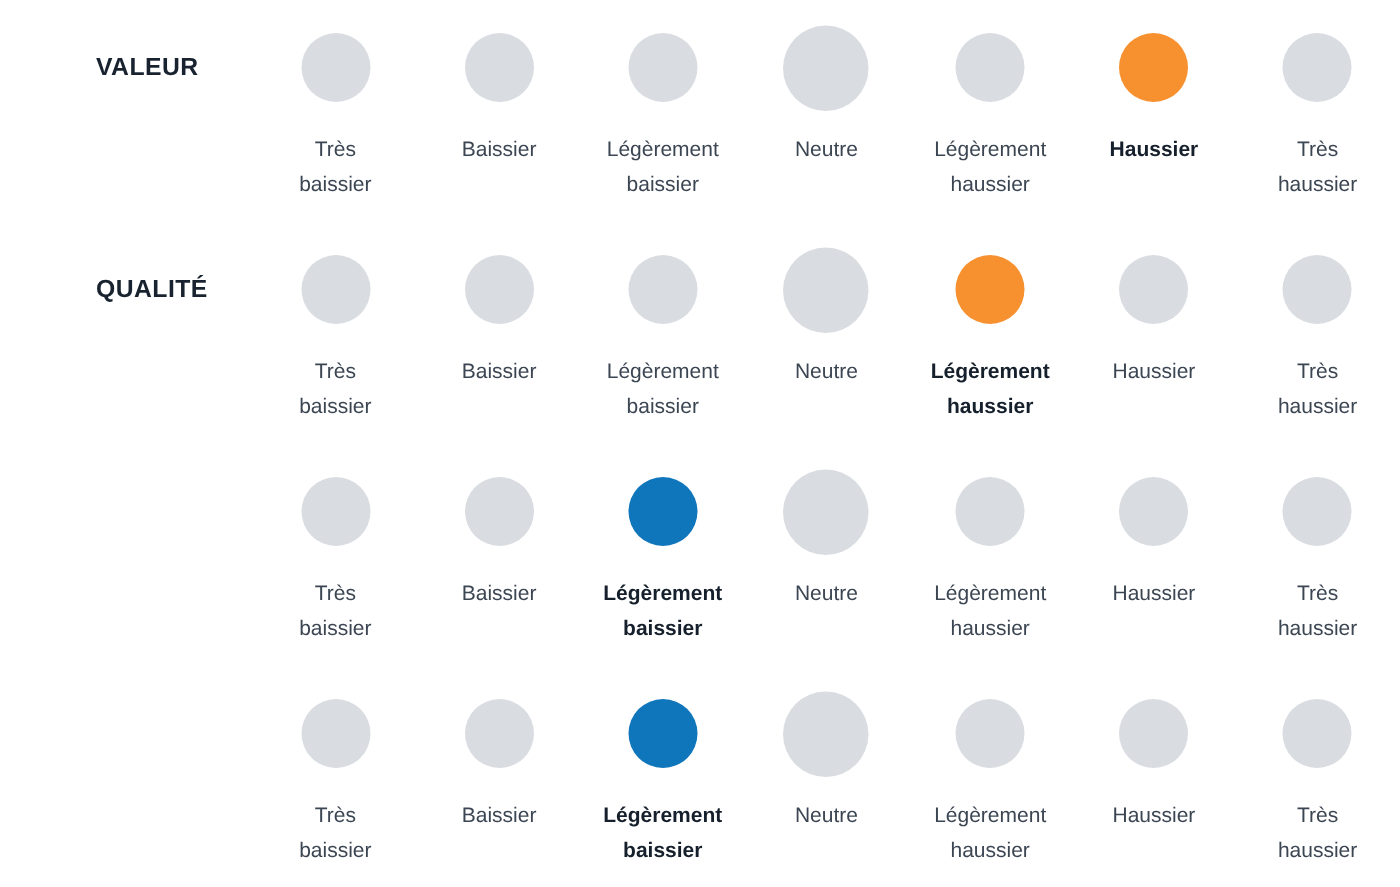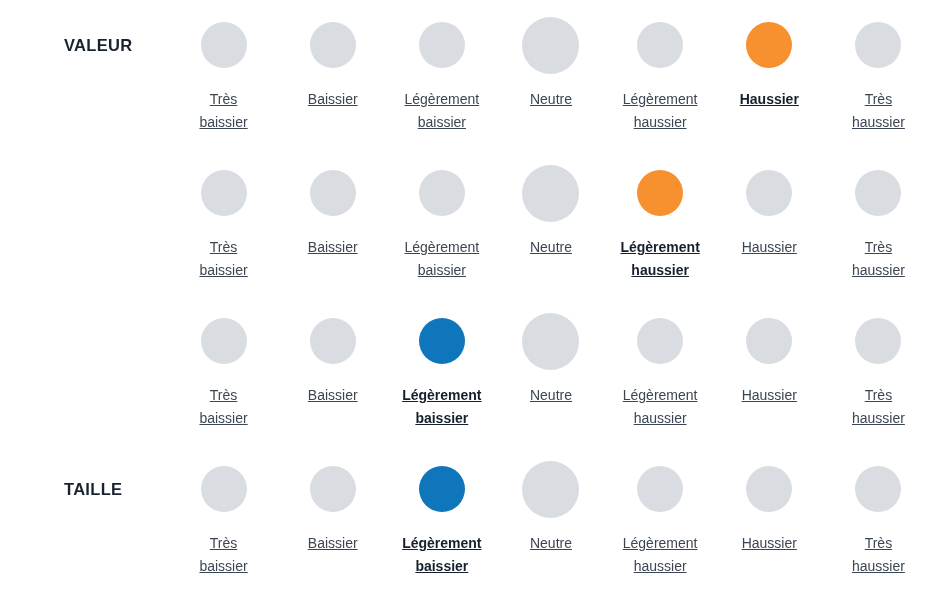--- a/index.html
+++ b/index.html
@@ -87,21 +87,20 @@
   }
 
   .option-label {
     font-size: 14px;
     line-height: 23px;
     color: #3c4653;
     text-align: center;
     width: 104px;
     margin-top: -2px;
     white-space: pre-line;
-    text-decoration: underline;
   }
   .option.is-active .option-label {
     font-weight: bold;
     color: #16202c;
   }
 </style>
 </head>
 <body>
 
 <div id="scale-widget">
@@ -150,20 +149,21 @@
         <div class="option">
           <div class="dot-slot">
             <div class="dot"></div>
           </div>
           <div class="option-label">Très
 haussier</div>
         </div>
       </div>
     </div>
     <div class="scale-row">
+      <div class="row-label">QUALITÉ</div>
       <div class="options">
         <div class="option">
           <div class="dot-slot">
             <div class="dot"></div>
           </div>
           <div class="option-label">Très
 baissier</div>
         </div>
         <div class="option">
           <div class="dot-slot">
@@ -250,21 +250,20 @@
         <div class="option">
           <div class="dot-slot">
             <div class="dot"></div>
           </div>
           <div class="option-label">Très
 haussier</div>
         </div>
       </div>
     </div>
     <div class="scale-row">
-      <div class="row-label">TAILLE</div>
       <div class="options">
         <div class="option">
           <div class="dot-slot">
             <div class="dot"></div>
           </div>
           <div class="option-label">Très
 baissier</div>
         </div>
         <div class="option">
           <div class="dot-slot">

